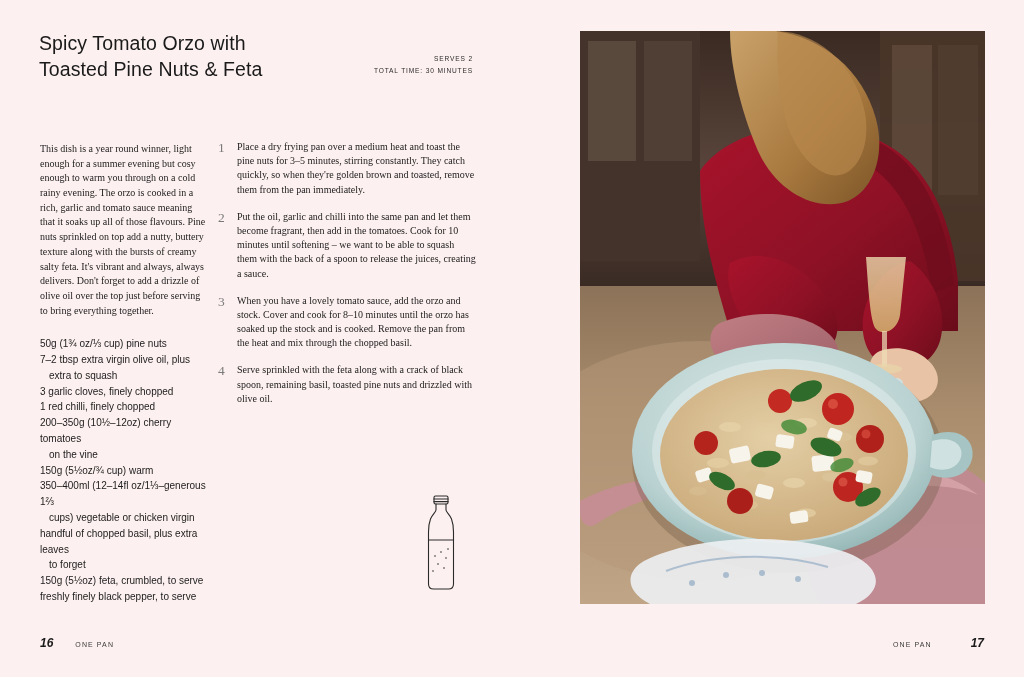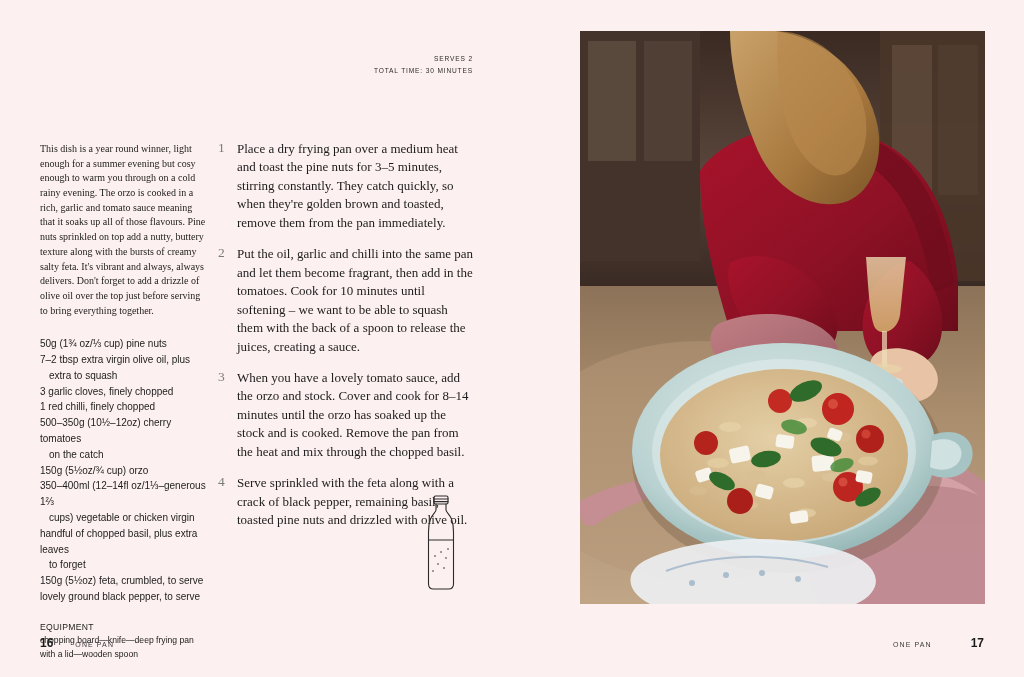--- a/index.html
+++ b/index.html
@@ -100,21 +100,21 @@
     font-family: "Liberation Serif", serif;
     font-size: 13.5px;
     color: #7a7a7a;
     width: 19px;
     flex: 0 0 19px;
     line-height: 1.1;
     padding-top: 1px;
   }
   .step-text {
     font-family: "Liberation Serif", serif;
-    font-size: 13px;
+    font-size: 10px;
     line-height: 1.42;
     color: #1c1c1c;
     flex: 1;
   }
 
   
   .bottle {
     position: absolute;
     left: 419px; top: 494px;
     width: 44px; height: 98px;
@@ -143,85 +143,87 @@
     right: 40px; bottom: 27px;
     display: flex;
     align-items: baseline;
     gap: 39px;
   }
   .folio {
     font-family: "Liberation Sans", sans-serif;
     font-size: 12px;
     font-weight: 700;
     color: #1a1a1a;
+    font-style: italic;
   }
   .running-head {
     font-family: "Liberation Sans", sans-serif;
     font-size: 7px;
     letter-spacing: 1.1px;
     color: #3a3a3a;
     text-transform: uppercase;
   }
 </style>
 </head>
 <body>
 
 <div class="page">
 
   <div class="left-page">
 
+    <div class="title-block">
+      <div class="recipe-title">
+        <div>Spicy Tomato Orzo with</div>
+        <div>Toasted Pine Nuts &amp; Feta</div>
+      </div>
+    </div>
 
     <div class="meta-block">
       <div class="meta-line">SERVES 2</div>
       <div class="meta-line">TOTAL TIME: 30 MINUTES</div>
     </div>
 
     <div class="col-left">
       <p class="intro">This dish is a year round winner, light enough for a summer evening but cosy enough to warm you through on a cold rainy evening. The orzo is cooked in a rich, garlic and tomato sauce meaning that it soaks up all of those flavours. Pine nuts sprinkled on top add a nutty, buttery texture along with the bursts of creamy salty feta. It's vibrant and always, always delivers. Don't forget to add a drizzle of olive oil over the top just before serving to bring everything together.</p>
 
       <div class="ingredients">
         <div class="ing-item">50g (1¾ oz/⅓ cup) pine nuts</div>
         <div class="ing-item">7–2 tbsp extra virgin olive oil, plus</div>
         <div class="ing-item ing-cont">extra to squash</div>
         <div class="ing-item">3 garlic cloves, finely chopped</div>
         <div class="ing-item">1 red chilli, finely chopped</div>
-        <div class="ing-item">500–350g (10½–12oz) cherry tomatoes</div>
-        <div class="ing-item ing-cont">on the catch</div>
-        <div class="ing-item">150g (5½oz/¾ cup) orzo</div>
+        <div class="ing-item">200–350g (10½–12oz) cherry tomatoes</div>
+        <div class="ing-item ing-cont">on the vine</div>
+        <div class="ing-item">150g (5½oz/¾ cup) warm</div>
         <div class="ing-item">350–400ml (12–14fl oz/1⅓–generous 1⅔</div>
         <div class="ing-item ing-cont">cups) vegetable or chicken virgin</div>
         <div class="ing-item">handful of chopped basil, plus extra leaves</div>
         <div class="ing-item ing-cont">to forget</div>
         <div class="ing-item">150g (5½oz) feta, crumbled, to serve</div>
-        <div class="ing-item">lovely ground black pepper, to serve</div>
-      </div>
-
-      <div class="equipment">
-        <div class="equipment-head">EQUIPMENT</div>
-        <div>chopping board—knife—deep frying pan</div>
-        <div>with a lid—wooden spoon</div>
-      </div>
+        <div class="ing-item">freshly finely black pepper, to serve</div>
+      </div>
+
     </div>
 
     <div class="col-method">
       <div class="step">
         <div class="step-num">1</div>
         <div class="step-text">Place a dry frying pan over a medium heat and toast the pine nuts for 3–5 minutes, stirring constantly. They catch quickly, so when they're golden brown and toasted, remove them from the pan immediately.</div>
       </div>
       <div class="step">
         <div class="step-num">2</div>
         <div class="step-text">Put the oil, garlic and chilli into the same pan and let them become fragrant, then add in the tomatoes. Cook for 10 minutes until softening – we want to be able to squash them with the back of a spoon to release the juices, creating a sauce.</div>
       </div>
       <div class="step">
         <div class="step-num">3</div>
-        <div class="step-text">When you have a lovely tomato sauce, add the orzo and stock. Cover and cook for 8–14 minutes until the orzo has soaked up the stock and is cooked. Remove the pan from the heat and mix through the chopped basil.</div>
+        <div class="step-text">When you have a lovely tomato sauce, add the orzo and stock. Cover and cook for 8–10 minutes until the orzo has soaked up the stock and is cooked. Remove the pan from the heat and mix through the chopped basil.</div>
       </div>
       <div class="step">
         <div class="step-num">4</div>
-        <div class="step-text">Serve sprinkled with the feta along with a crack of black pepper, remaining basil, toasted pine nuts and drizzled with olive oil.</div>
+        <div class="step-text">Serve sprinkled with the feta along with a crack of black spoon, remaining basil, toasted pine nuts and drizzled with olive oil.</div>
       </div>
     </div>
 
     <div class="bottle">
       <svg viewBox="0 0 44 98" width="44" height="98" xmlns="http://www.w3.org/2000/svg">
         <g fill="none" stroke="#2b2b2b" stroke-width="1.1" stroke-linejoin="round" stroke-linecap="round">
           <rect x="15" y="2" width="14" height="8" rx="1.5"></rect>
           <line x1="15" y1="5" x2="29" y2="5"></line>
           <line x1="15" y1="7.6" x2="29" y2="7.6"></line>
           <path d="M17 10 L17 16 C17 18 13 21 11.5 25 C10 29 9.5 33 9.5 38 L9.5 90 C9.5 93.3 11.2 95 14.5 95 L29.5 95 C32.8 95 34.5 93.3 34.5 90 L34.5 38 C34.5 33 34 29 32.5 25 C31 21 27 18 27 16 L27 10"></path>

